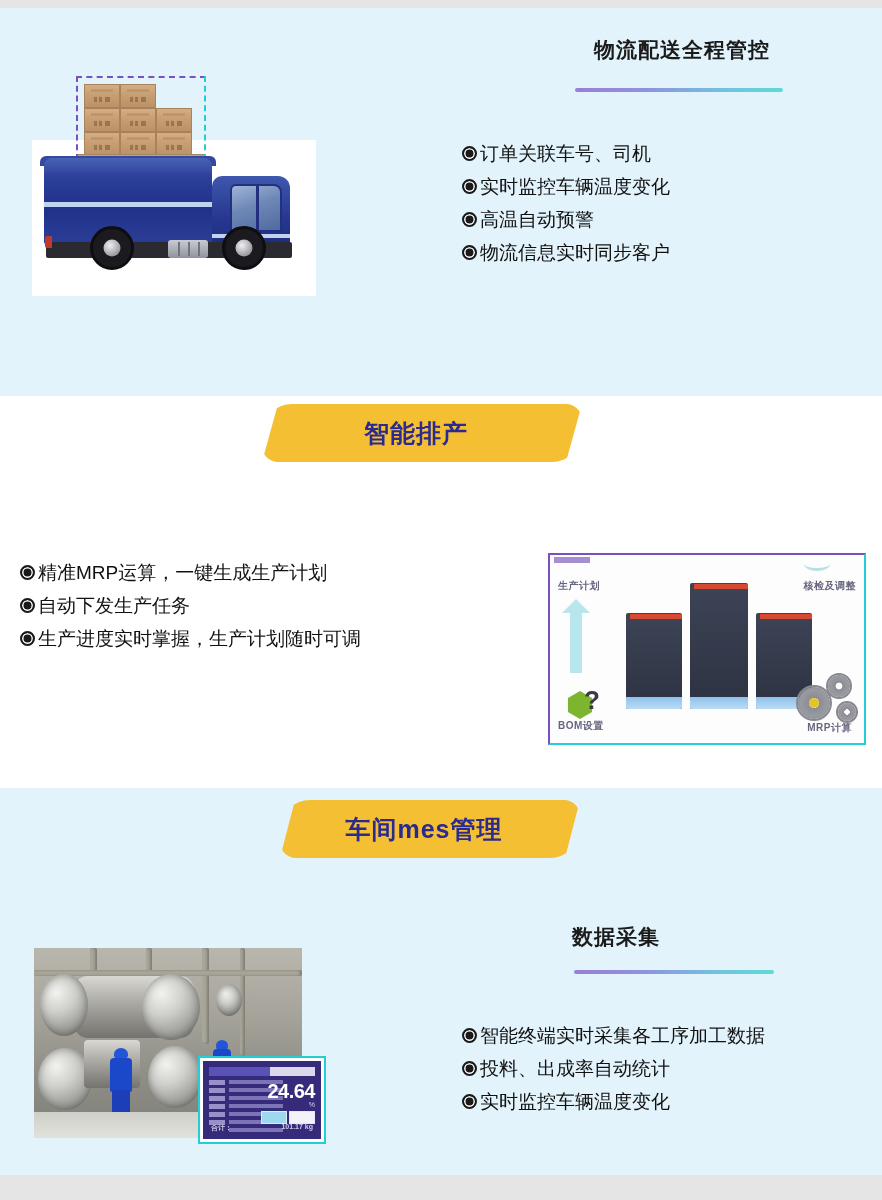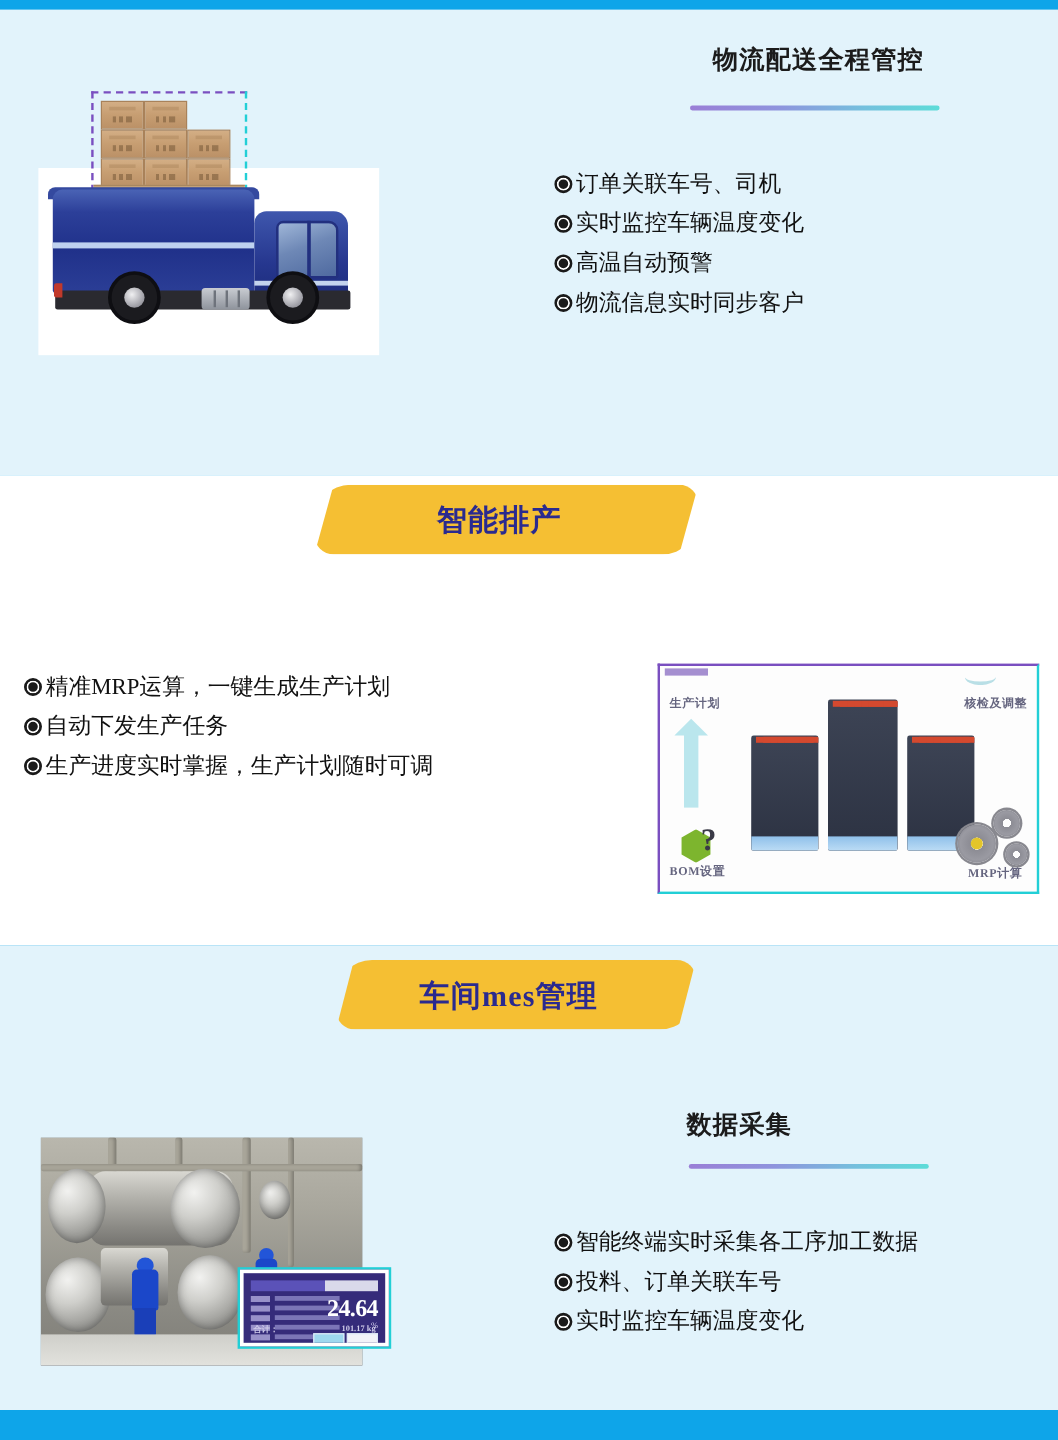--- a/index.html
+++ b/index.html
@@ -7,22 +7,21 @@
     width: 882px;
     height: 1200px;
     background: #ffffff;
     font-family: "Liberation Sans", "DejaVu Sans", sans-serif;
     overflow: hidden;
   }
   .page {
     position: relative;
     width: 882px;
     height: 1200px;
-    background: #0ea5e9;
-    font-family: Liberation Serif, serif;
+    background: #e5e5e5;
   }
 
   
   .band {
     position: absolute;
     left: 0;
     width: 882px;
   }
   .band-blue { background: #e2f3fb; }
   .band-white { background: #ffffff; }
@@ -324,21 +323,21 @@
     position: absolute; background: #1a3fb8; border-radius: 0 0 3px 3px;
   }
   .fac-floor {
     position: absolute; left: 0; bottom: 0; width: 100%; height: 26px;
     background: linear-gradient(180deg, #cfcfca, #e2e2dd);
   }
 
   
   #hmi-panel {
     position: absolute;
-    left: 200px; top: 1058px; width: 124px; height: 64px;
+    left: 200px; top: 1058px; width: 124px; height: 84px;
     background: #352b7a;
     border: 3px solid #ffffff;
     box-shadow: 0 0 0 2px #22cfd6;
     overflow: hidden;
   }
   #hmi-panel::before {
     content: ""; position: absolute; left: -5px; top: -5px;
     width: 5px; height: calc(100% + 10px);
     border-left: 2px dashed #7a4fc0;
   }
@@ -519,21 +518,21 @@
   <div class="sec-title" style="left:572px; top:923px;">数据采集</div>
   <div class="grad-rule" style="left:574px; top:970px; width:200px;"></div>
 
   <ul class="bullets" id="mes-bullets" style="left:462px; top:1019px;">
     <li>
       <span class="bullet-dot"></span>
       <span>智能终端实时采集各工序加工数据</span>
     </li>
     <li>
       <span class="bullet-dot"></span>
-      <span>投料、订单关联车号</span>
+      <span>投料、出成率自动统计</span>
     </li>
     <li>
       <span class="bullet-dot"></span>
       <span>实时监控车辆温度变化</span>
     </li>
   </ul>
 
   <div id="factory-fig">
     <div class="fac-bg"></div>
 

